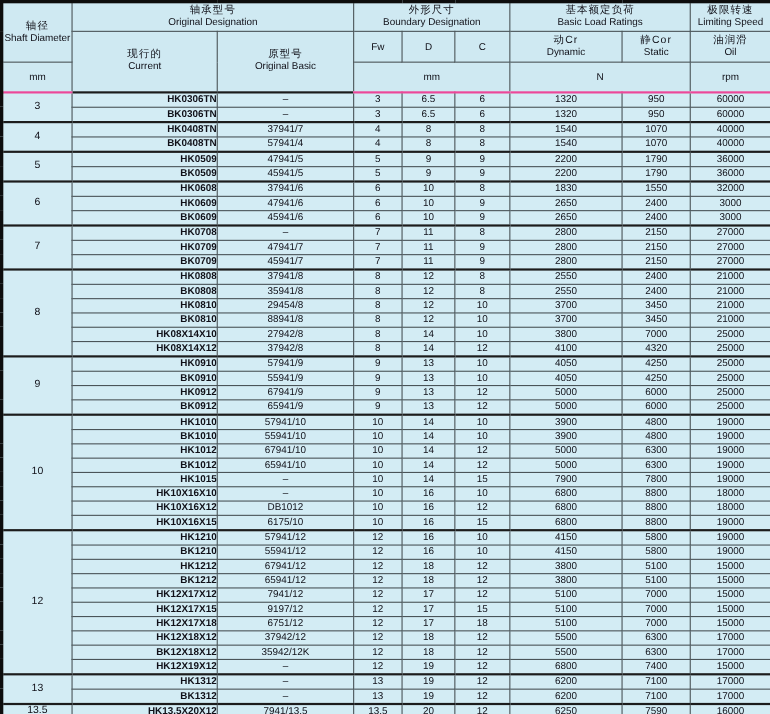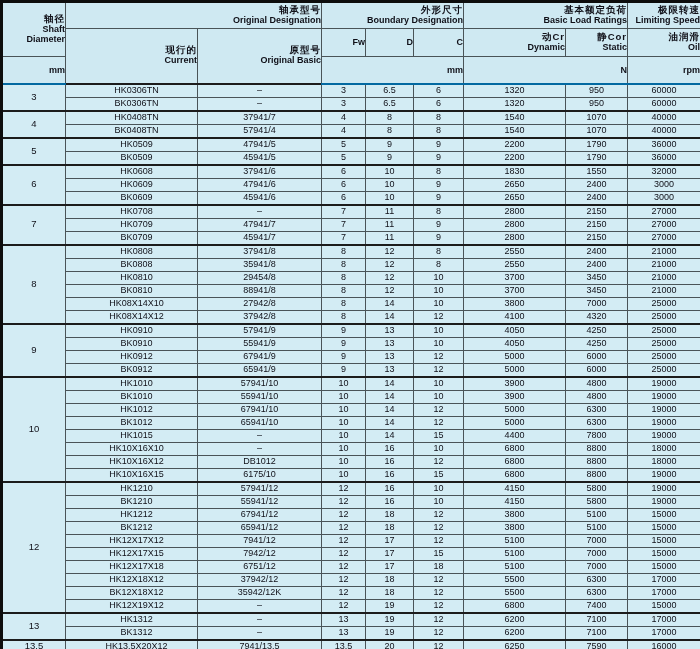--- a/index.html
+++ b/index.html
@@ -16,33 +16,33 @@
   th, td {
     border: 1px solid #4a5458;
     padding: 0;
     text-align: center;
     vertical-align: middle;
     font-size: 9px;
     line-height: 1.15;
     overflow: hidden;
     white-space: nowrap;
   }
-  thead th { font-weight: bold; background: #cfe9f2; text-align: right; }
+  thead th { font-weight: normal; background: #cfe9f2; }
   thead tr.h1 { height: 27px; }
   thead tr.h2 { height: 28px; }
   thead tr.h3 { height: 27px; }
   thead th .zh { display: block; font-size: 9.5px; letter-spacing: 1px; }
   thead th .en { display: block; font-size: 9px; white-space: normal; line-height: 1.1; }
   thead th.wrap { white-space: normal; }
 
   tbody td { height: 12px; }
-  tbody td.model { text-align: center; padding-left: 10px; }
+  tbody td.model { text-align: right; padding-left: 10px; font-weight: bold; }
   tbody td.dia { font-size: 9.5px; }
   tbody tr.group-start td { border-top: 2px solid #1c1c1c; }
-  thead tr.h3 th { border-bottom: 2px solid #0369a1; }
+  thead tr.h3 th { border-bottom: 2px solid #ec4899; }
 </style>
 </head>
 <body>
 
 <table class="spec">
   <colgroup>
     <col style="width:64px">
     <col style="width:132px">
     <col style="width:124px">
     <col style="width:44px">
@@ -375,21 +375,21 @@
         <td>5000</td>
         <td>6300</td>
         <td>19000</td>
       </tr>
       <tr>
         <td class="model">HK1015</td>
         <td>–</td>
         <td>10</td>
         <td>14</td>
         <td>15</td>
-        <td>4400</td>
+        <td>7900</td>
         <td>7800</td>
         <td>19000</td>
       </tr>
       <tr>
         <td class="model">HK10X16X10</td>
         <td>–</td>
         <td>10</td>
         <td>16</td>
         <td>10</td>
         <td>6800</td>
@@ -462,21 +462,21 @@
         <td>7941/12</td>
         <td>12</td>
         <td>17</td>
         <td>12</td>
         <td>5100</td>
         <td>7000</td>
         <td>15000</td>
       </tr>
       <tr>
         <td class="model">HK12X17X15</td>
-        <td>7942/12</td>
+        <td>9197/12</td>
         <td>12</td>
         <td>17</td>
         <td>15</td>
         <td>5100</td>
         <td>7000</td>
         <td>15000</td>
       </tr>
       <tr>
         <td class="model">HK12X17X18</td>
         <td>6751/12</td>

